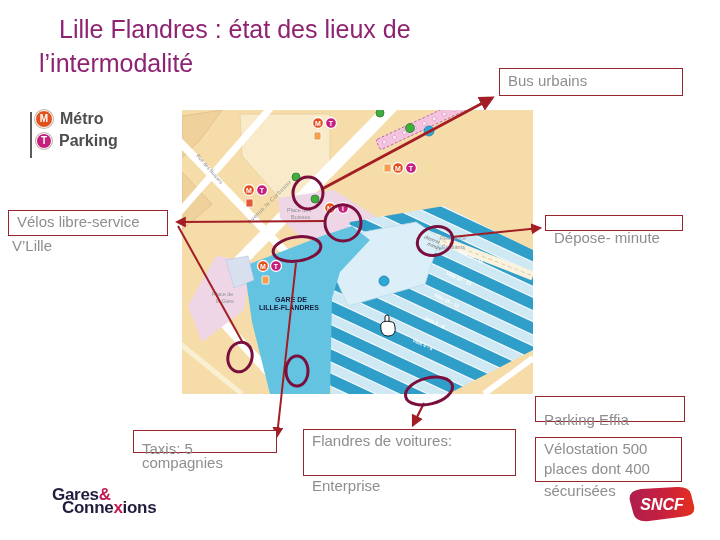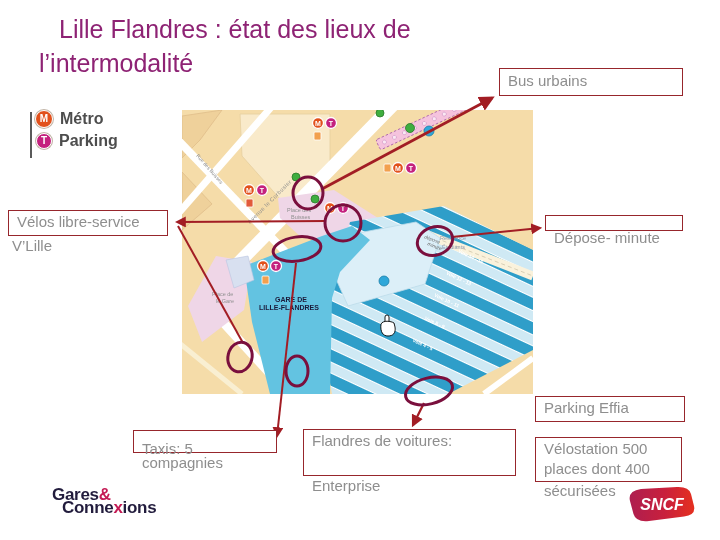--- a/index.html
+++ b/index.html
@@ -220,21 +220,21 @@
 
 <div class="callout" style="left:8px;top:210px;width:160px;height:26px;padding-top:1px;">
   <span>Vélos libre-service</span>
 </div>
 <div class="overflow-text" style="left:12px;top:236px;">V’Lille</div>
 
 <div class="callout" style="left:545px;top:215px;width:138px;height:16px;padding-top:12px;">
   <span>Dépose- minute</span>
 </div>
 
-<div class="callout" style="left:535px;top:396px;width:150px;height:26px;padding-top:1px;">
+<div class="callout" style="left:535px;top:396px;width:150px;height:26px;padding-top:13px;">
   <span>Parking Effia</span>
 </div>
 
 <div class="callout" style="left:133px;top:430px;width:144px;height:23px;padding-top:8px;">
   <span>Taxis: 5</span>
 </div>
 <div class="overflow-text" style="left:142px;top:453px;">compagnies</div>
 
 <div class="callout" style="left:303px;top:429px;width:213px;height:47px;padding-top:1px;">
   <div>Flandres de voitures:</div>

